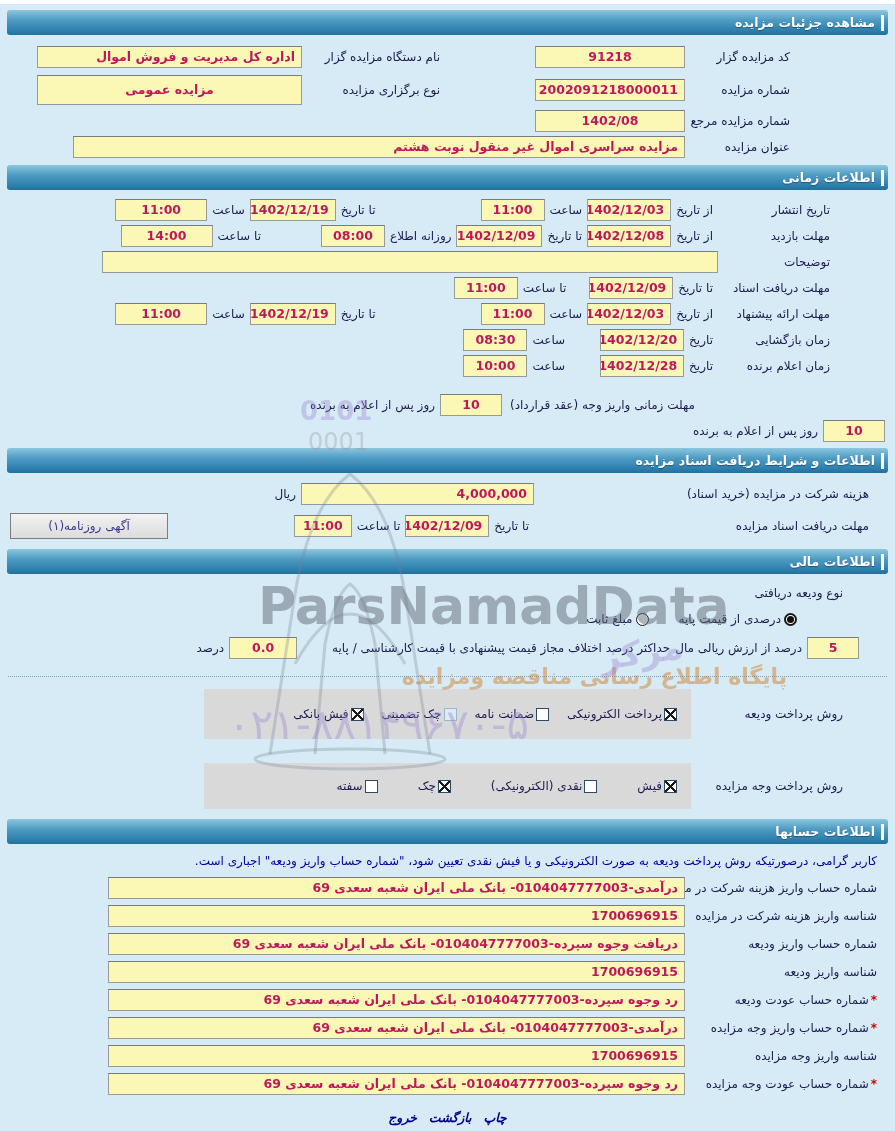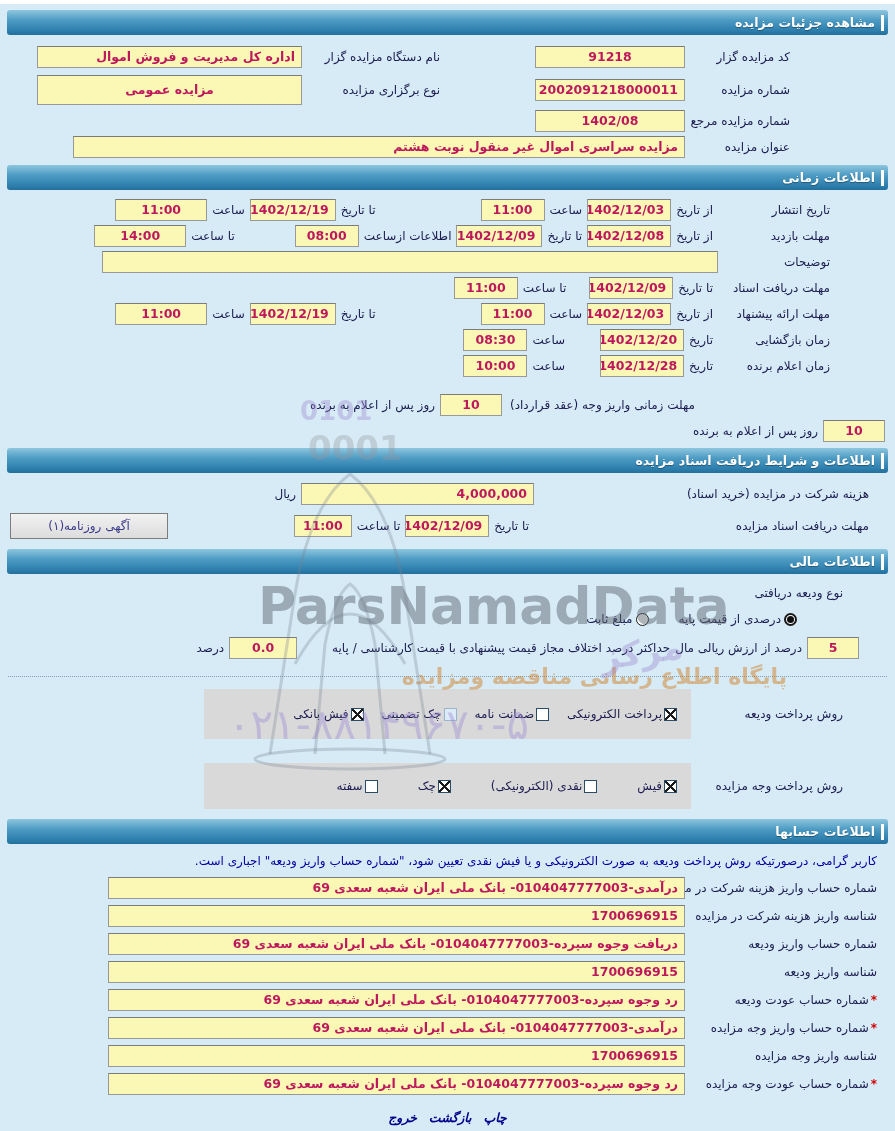--- a/index.html
+++ b/index.html
@@ -90,21 +90,21 @@
   
   .wm{ position:absolute; pointer-events:none; z-index:50; white-space:nowrap; }
   #wm-brand{ left:258px; top:572px; font-size:52px; font-weight:bold;
     color:rgba(95,105,115,.50); direction:ltr; unicode-bidi:bidi-override; }
   #wm-fa{ right:108px; top:660px; font-size:22px; font-weight:bold;
     color:rgba(210,138,58,.55); }
   #wm-phone{ left:228px; top:696px; font-size:42px; font-weight:normal; letter-spacing:4px;
     color:rgba(158,138,212,.42); direction:ltr; unicode-bidi:bidi-override; }
   #wm-d1{ left:300px; top:392px; font-size:26px; font-weight:bold;
     color:rgba(160,140,210,.40); direction:ltr; }
-  #wm-d2{ left:308px; top:424px; font-size:34px; font-weight:bold;
+  #wm-d2{ left:308px; top:424px; font-size:24px; font-weight:normal;
     color:rgba(150,150,160,.35); direction:ltr; }
   #wm-center{ left:600px; top:628px; font-size:34px; font-weight:bold;
     color:rgba(150,120,200,.35); transform:rotate(-8deg); }
   #wm-sketch{ left:240px; top:410px; }
 </style>
 </head>
 <body>
 
 <div class="bar" style="margin-top:6px">
   <span class="notch"></span>
@@ -153,21 +153,21 @@
     <span class="fld w86 c">1402/12/19</span>
     <span class="sl">ساعت</span>
     <span class="fld w92 c">11:00</span>
   </div>
   <div class="row s2-row">
     <span class="lbl s2lbl">مهلت بازدید</span>
     <span class="sl">از تاریخ</span>
     <span class="fld w84 c">1402/12/08</span>
     <span class="sl">تا تاریخ</span>
     <span class="fld w86 c">1402/12/09</span>
-    <span class="sl">اطلاعات ازساعت</span>
+    <span class="sl">روزانه اطلاع</span>
     <span class="fld w64 c">08:00</span>
     <span class="g55"></span>
     <span class="sl">تا ساعت</span>
     <span class="fld w92 c">14:00</span>
   </div>
   <div class="row s2-row">
     <span class="lbl s2lbl">توضیحات</span>
     <span class="fld w616"></span>
   </div>
   <div class="row s2-row">

